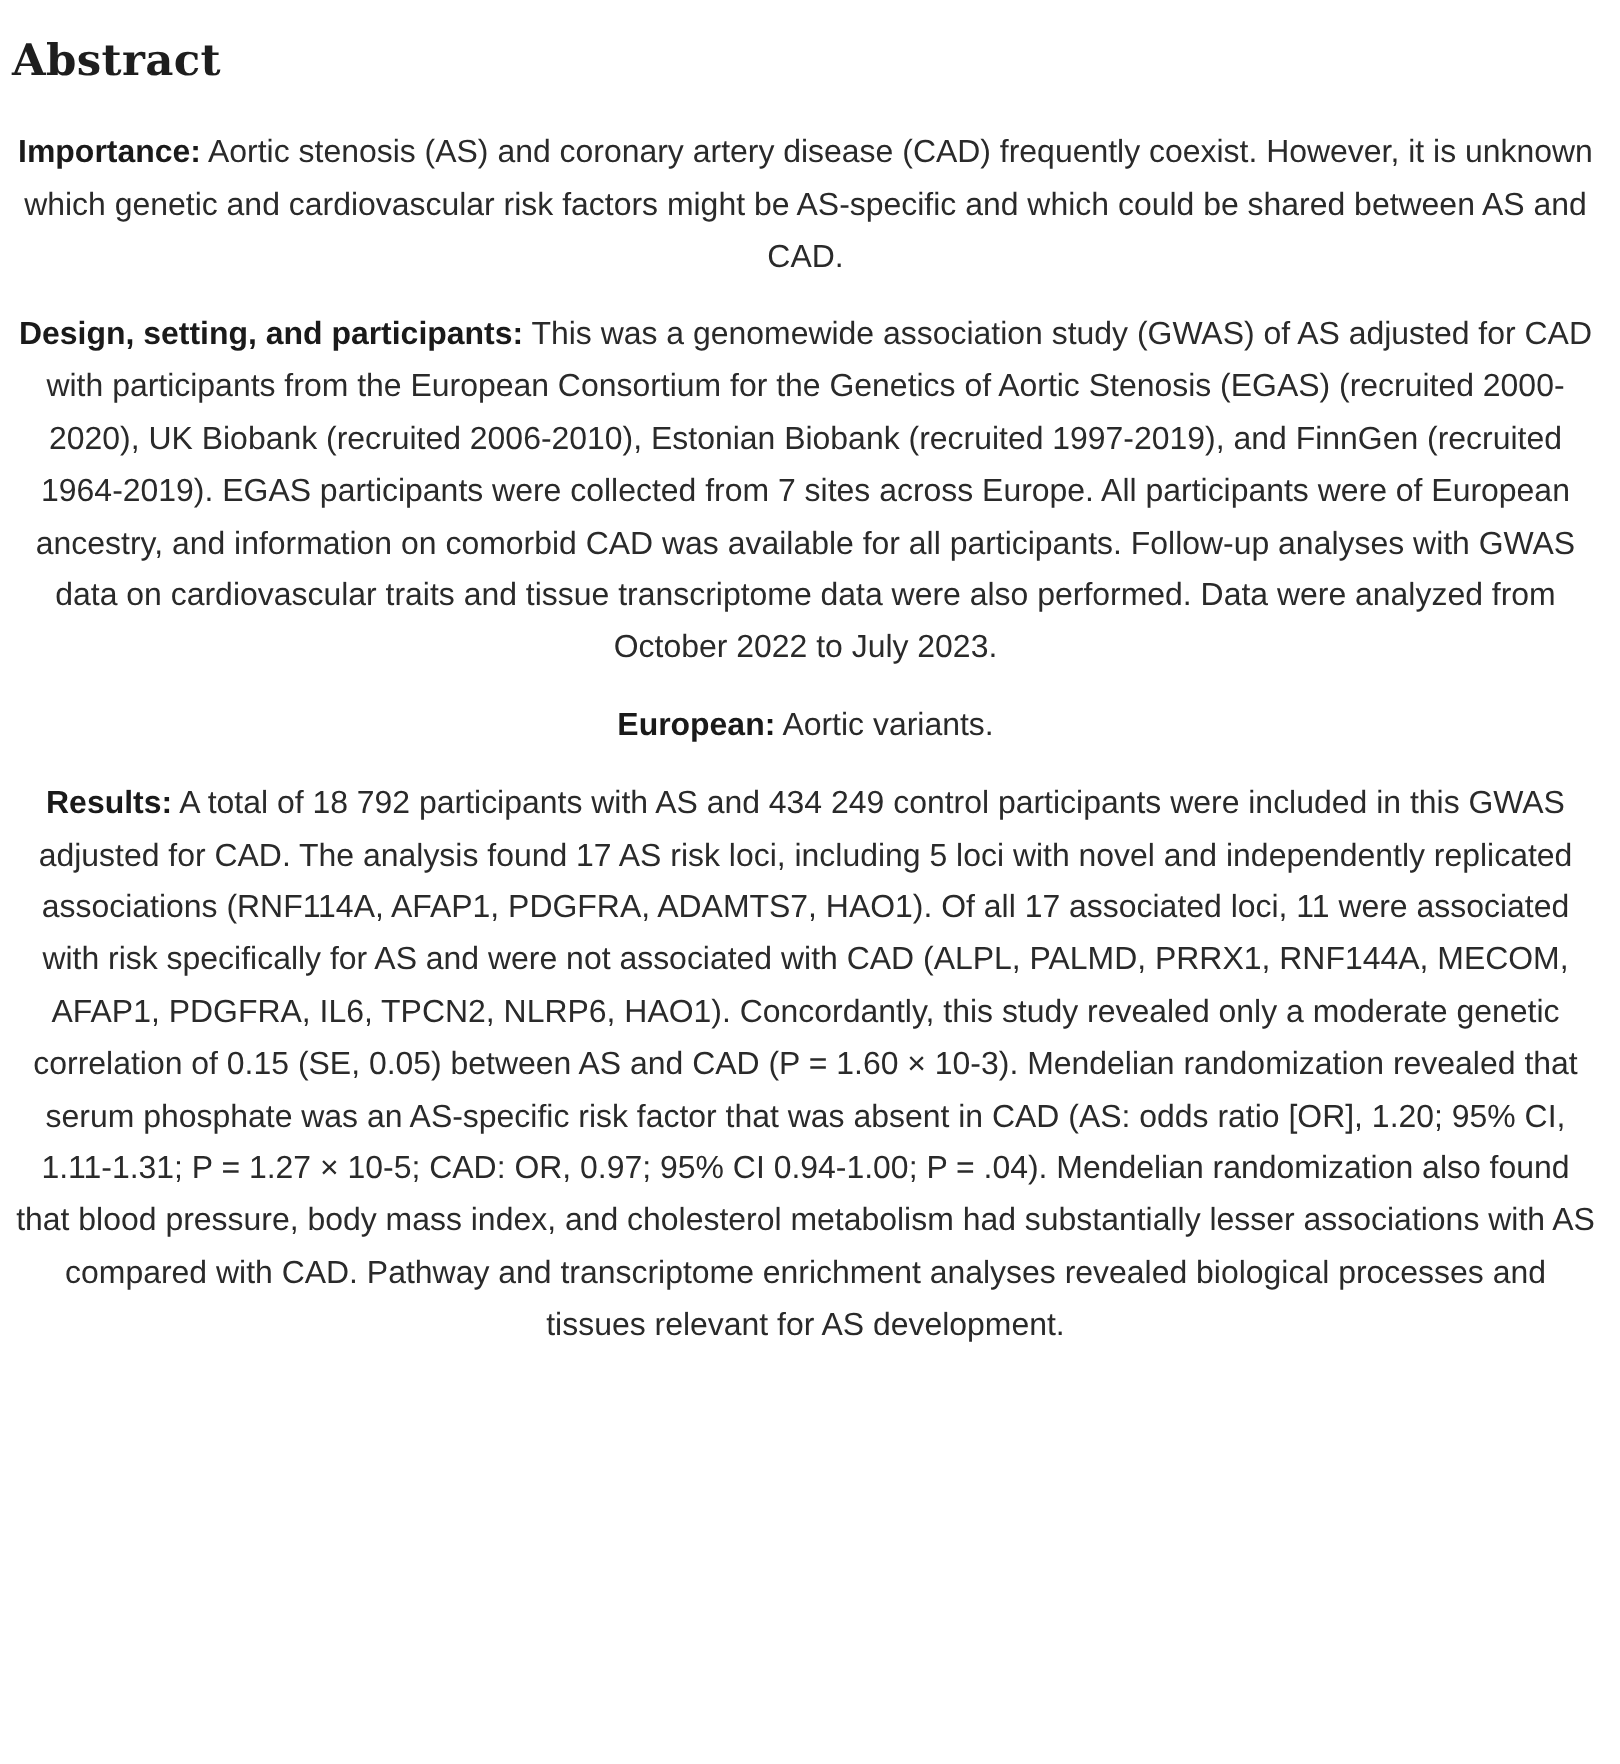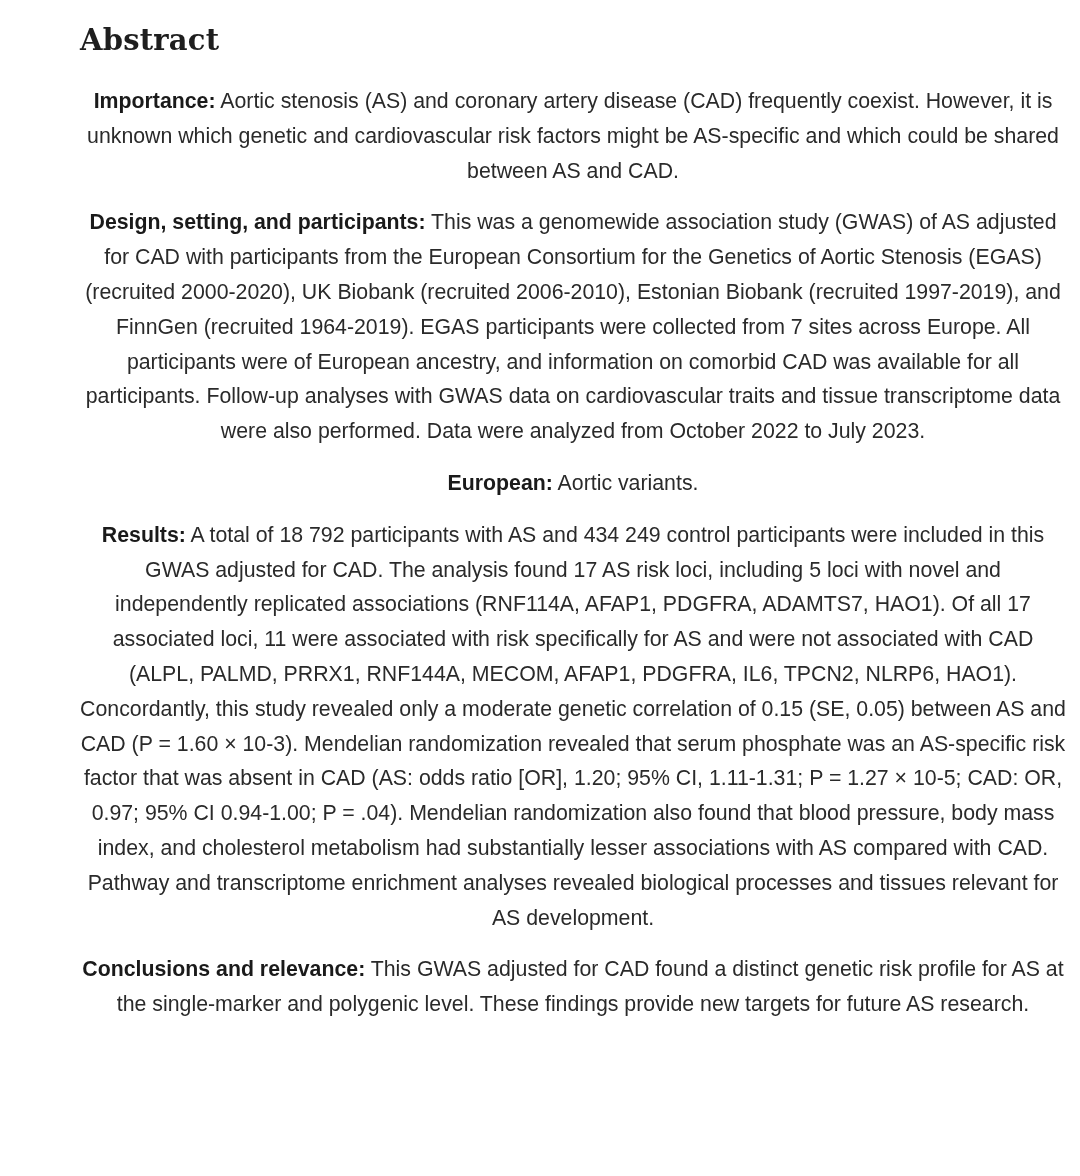--- a/index.html
+++ b/index.html
@@ -7,22 +7,21 @@
       padding: 0;
       background: #ffffff;
     }
     body {
       width: 1080px;
       height: 1176px;
       overflow: hidden;
       color: #212121;
     }
     .abstract {
-      padding: 18px 14px 0 32px;
-      margin-left: 48px;
+      padding: 18px 14px 0 8px;
     }
     .abstract-title {
       font-family: "DejaVu Serif", "Liberation Serif", serif;
       font-size: 29px;
       font-weight: bold;
       color: #1e1e1e;
       margin: 0 0 22px 0;
       line-height: 44px;
       letter-spacing: 0.2px;
     }
@@ -48,14 +47,13 @@
   <p class="section"><span class="section-label">Importance:</span><span> Aortic stenosis (AS) and coronary artery disease (CAD) frequently coexist. However, it is unknown which genetic and cardiovascular risk factors might be AS-specific and which could be shared between AS and CAD.</span></p>
 
 
   <p class="section"><span class="section-label">Design, setting, and participants:</span><span> This was a genomewide association study (GWAS) of AS adjusted for CAD with participants from the European Consortium for the Genetics of Aortic Stenosis (EGAS) (recruited 2000-2020), UK Biobank (recruited 2006-2010), Estonian Biobank (recruited 1997-2019), and FinnGen (recruited 1964-2019). EGAS participants were collected from 7 sites across Europe. All participants were of European ancestry, and information on comorbid CAD was available for all participants. Follow-up analyses with GWAS data on cardiovascular traits and tissue transcriptome data were also performed. Data were analyzed from October 2022 to July 2023.</span></p>
 
   <p class="section"><span class="section-label">European:</span><span> Aortic variants.</span></p>
 
 
   <p class="section"><span class="section-label">Results:</span><span> A total of 18 792 participants with AS and 434 249 control participants were included in this GWAS adjusted for CAD. The analysis found 17 AS risk loci, including 5 loci with novel and independently replicated associations (RNF114A, AFAP1, PDGFRA, ADAMTS7, HAO1). Of all 17 associated loci, 11 were associated with risk specifically for AS and were not associated with CAD (ALPL, PALMD, PRRX1, RNF144A, MECOM, AFAP1, PDGFRA, IL6, TPCN2, NLRP6, HAO1). Concordantly, this study revealed only a moderate genetic correlation of 0.15 (SE, 0.05) between AS and CAD (P = 1.60 × 10-3). Mendelian randomization revealed that serum phosphate was an AS-specific risk factor that was absent in CAD (AS: odds ratio [OR], 1.20; 95% CI, 1.11-1.31; P = 1.27 × 10-5; CAD: OR, 0.97; 95% CI 0.94-1.00; P = .04). Mendelian randomization also found that blood pressure, body mass index, and cholesterol metabolism had substantially lesser associations with AS compared with CAD. Pathway and transcriptome enrichment analyses revealed biological processes and tissues relevant for AS development.</span></p>
 
-  <p class="section"><span class="section-label">Conclusions and relevance:</span><span> This GWAS adjusted for CAD found a distinct genetic risk profile for AS at the single-marker and polygenic level. These findings provide new targets for future AS research.</span></p>
 </div>
 
 </body></html>

